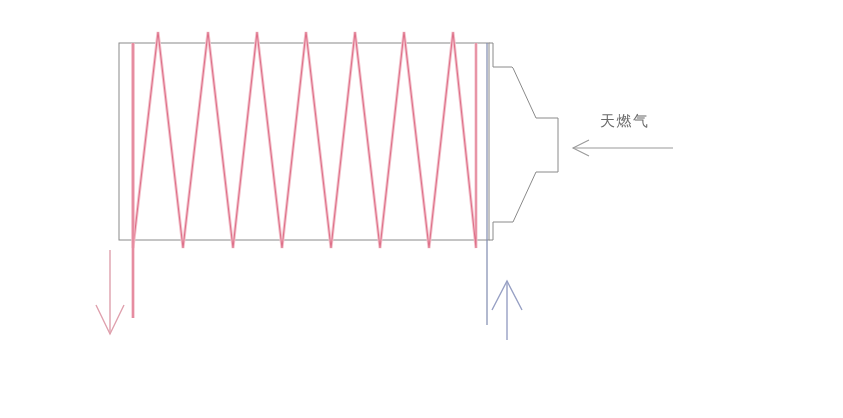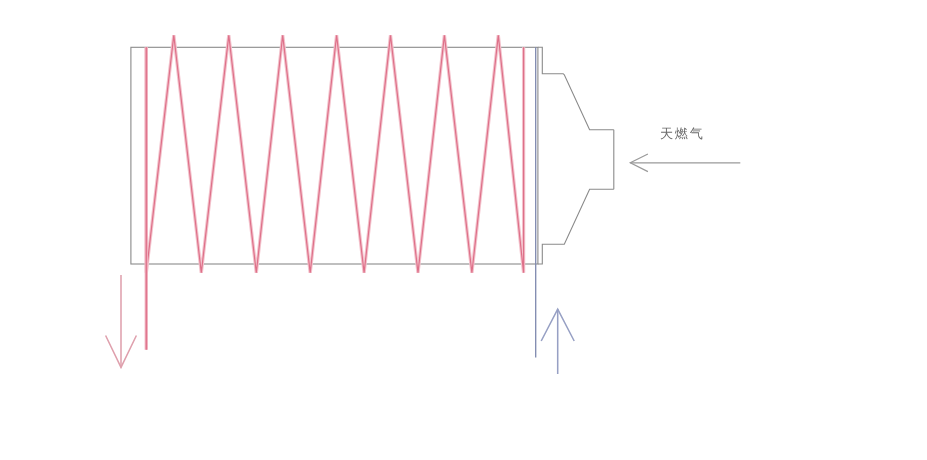--- a/index.html
+++ b/index.html
@@ -24,21 +24,21 @@
   }
   svg.diagram-canvas {
     display: block;
     width: 843px;
     height: 418px;
   }
   .label-gas {
     position: absolute;
     left: 600px;
     top: 112px;
-    font-size: 12px;
+    font-size: 15px;
     line-height: 19px;
     letter-spacing: 1.5px;
     color: #6b6b6b;
     white-space: nowrap;
     font-family: "DejaVu Sans", "Liberation Sans", sans-serif;
   }
 </style>
 </head>
 <body>
 

